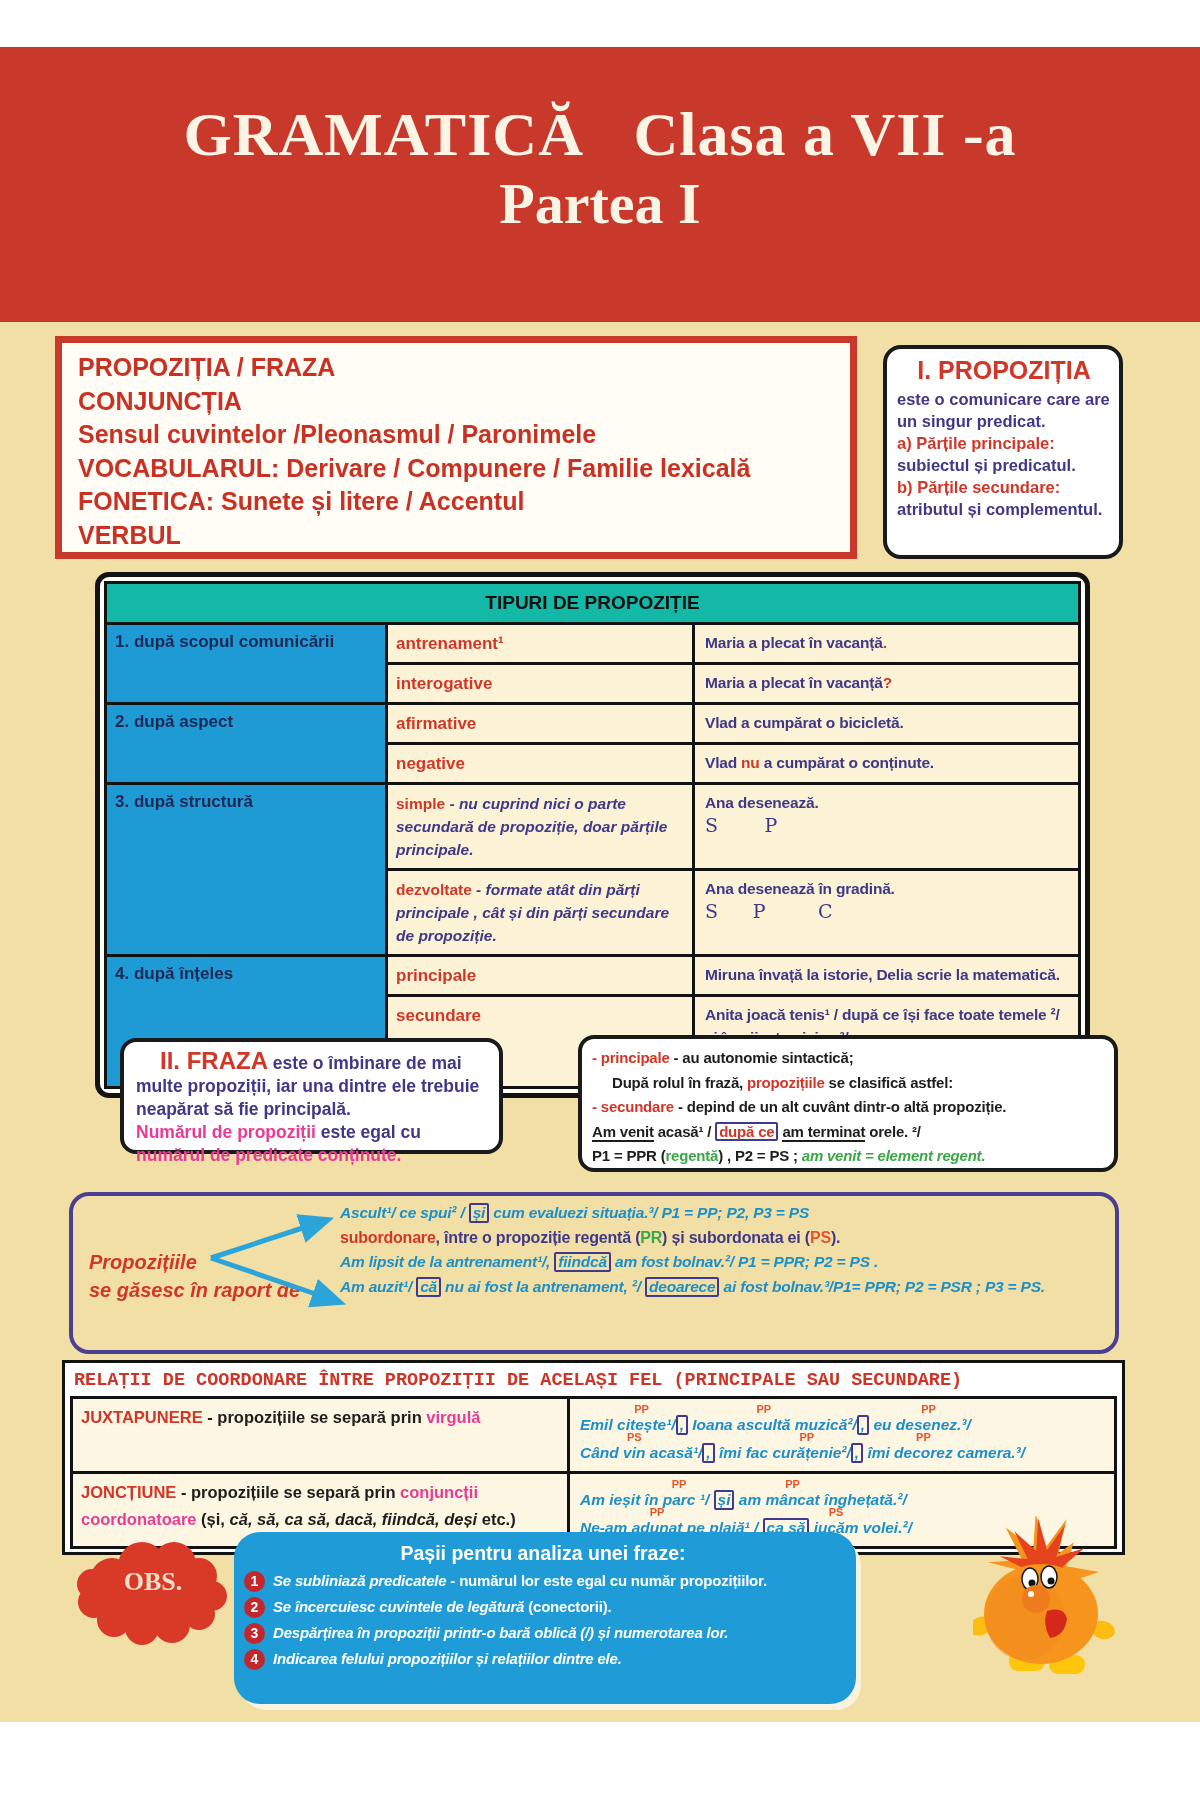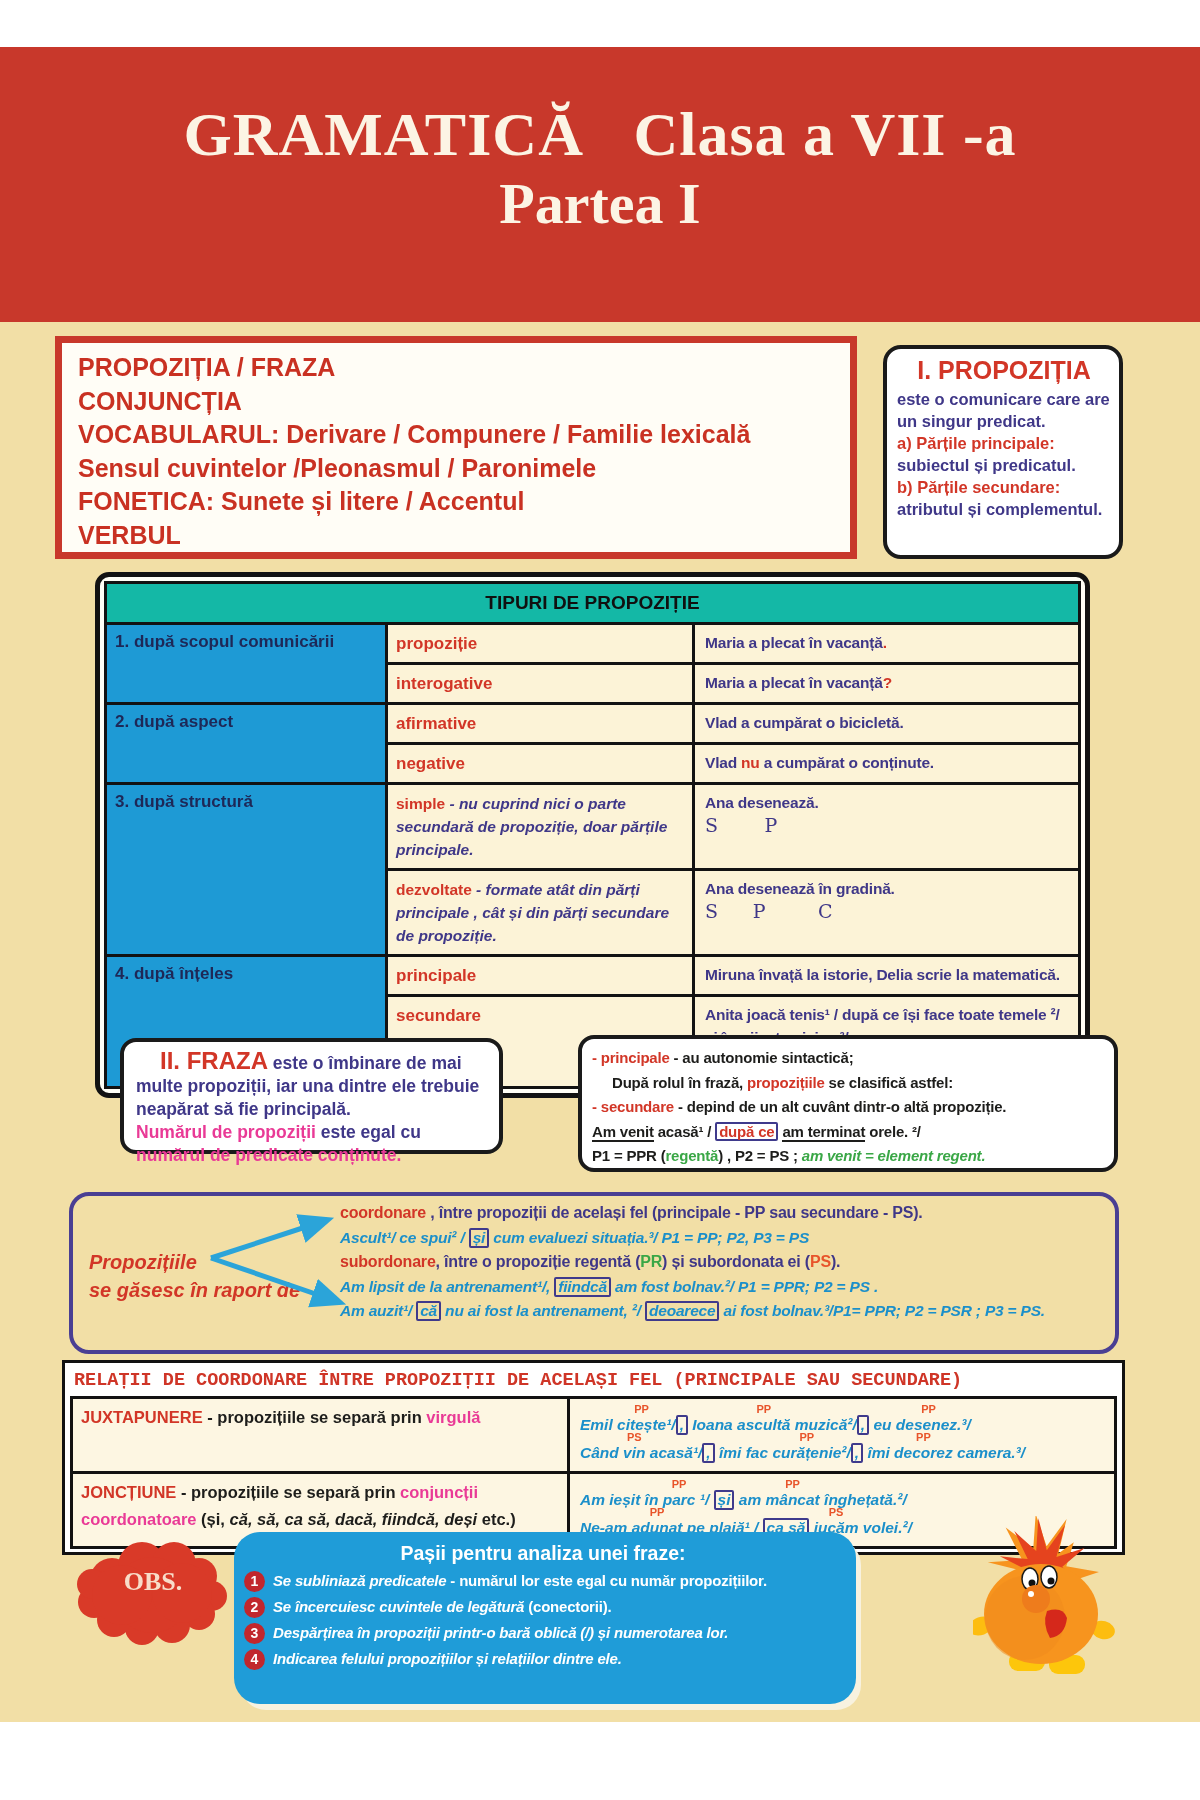--- a/index.html
+++ b/index.html
@@ -120,22 +120,22 @@
 <div class="abs red-band">
   <div class="title1">GRAMATICĂ   Clasa a VII -a</div>
   <div class="title2">Partea I</div>
 </div>
 
 <div class="abs beige"></div>
 
 <div class="abs topics-box">
   <div class="tline">PROPOZIȚIA / FRAZA</div>
   <div class="tline">CONJUNCȚIA</div>
+  <div class="tline">Sensul cuvintelor /Pleonasmul / Paronimele</div>
   <div class="tline">VOCABULARUL:  Derivare / Compunere / Familie lexicală</div>
-  <div class="tline">Sensul cuvintelor /Pleonasmul / Paronimele</div>
   <div class="tline">FONETICA: Sunete și litere / Accentul</div>
   <div class="tline">VERBUL</div>
 </div>
 
 <div class="abs prop-box">
   <div class="ptitle">I. PROPOZIȚIA</div>
   <div class="pline"><span class="seg navy">este o comunicare care are</span></div>
   <div class="pline"><span class="seg navy">un singur predicat.</span></div>
   <div class="pline"><span class="seg red">a) Părțile principale:</span></div>
   <div class="pline"><span class="seg navy">subiectul și predicatul.</span></div>
@@ -144,21 +144,21 @@
 </div>
 
 <div class="abs table1-wrap">
   <table class="t1">
     <tbody>
         <tr>
       <th colspan="3">TIPURI DE PROPOZIȚIE</th>
     </tr>
     <tr class="r-sm">
       <td class="lab" rowspan="2">1. după scopul comunicării</td>
-      <td class="typ"><span class="seg red">propoziție</span></td>
+      <td class="typ"><span class="seg red">antrenament¹</span></td>
       <td class="exa">
         <div class="exline"><span class="seg navy">Maria a plecat în vacanță</span><span class="seg red">.</span></div>
       </td>
     </tr>
     <tr class="r-sm">
       <td class="typ"><span class="seg red">interogative</span></td>
       <td class="exa">
         <div class="exline"><span class="seg navy">Maria a plecat în vacanță</span><span class="seg red">?</span></div>
       </td>
     </tr>
@@ -230,21 +230,20 @@
   <svg class="arrows" width="160" height="104" viewBox="0 0 160 104">
     <defs>
       <marker id="ah" markerWidth="8" markerHeight="8" refX="5.5" refY="3" orient="auto">
         <path d="M0,0 L7,3 L0,6 Z" fill="#2ba4d9"></path>
       </marker>
     </defs>
     <line x1="10" y1="48" x2="126" y2="10" stroke="#2ba4d9" stroke-width="5" marker-end="url(#ah)"></line>
     <line x1="10" y1="48" x2="138" y2="92" stroke="#2ba4d9" stroke-width="5" marker-end="url(#ah)"></line>
   </svg>
   <div class="raport-lines">
-    <div class="rapline" style="font-size:16px;"><span class="seg red">coordonare</span><span class="seg navy"> , între propoziții de același fel (principale - PP sau secundare - PS).</span></div>
     <div class="rapline"><span class="seg cyan italic">Ascult¹/ ce spui² / </span><span class="seg cyan italic boxed">și</span><span class="seg cyan italic"> cum evaluezi situația.³/ P1 = PP; P2, P3 = PS</span></div>
     <div class="rapline" style="font-size:16px;"><span class="seg red">subordonare</span><span class="seg navy">, între o propoziție regentă (</span><span class="seg green">PR</span><span class="seg navy">) și subordonata ei (</span><span class="seg orange">PS</span><span class="seg navy">).</span></div>
     <div class="rapline"><span class="seg cyan italic">Am lipsit de la antrenament¹/, </span><span class="seg cyan italic boxed">fiindcă</span><span class="seg cyan italic"> am fost bolnav.²/ P1 = PPR; P2 = PS .</span></div>
     <div class="rapline"><span class="seg cyan italic">Am auzit¹/ </span><span class="seg cyan italic boxed">că</span><span class="seg cyan italic"> nu ai fost la antrenament, ²/ </span><span class="seg cyan italic boxed">deoarece</span><span class="seg cyan italic"> ai fost bolnav.³/P1= PPR; P2 = PSR ; P3 = PS.</span></div>
   </div>
 </div>
 
 <div class="abs coord-wrap">
   <div class="coord-head">RELAȚII DE COORDONARE ÎNTRE PROPOZIȚII DE ACELAȘI FEL (PRINCIPALE SAU SECUNDARE)</div>
   <table class="t2">

